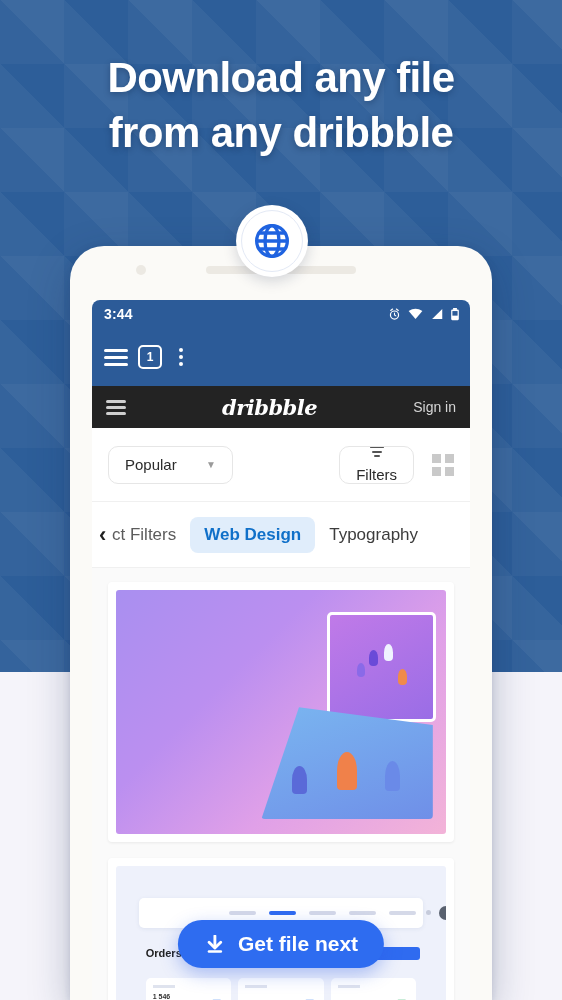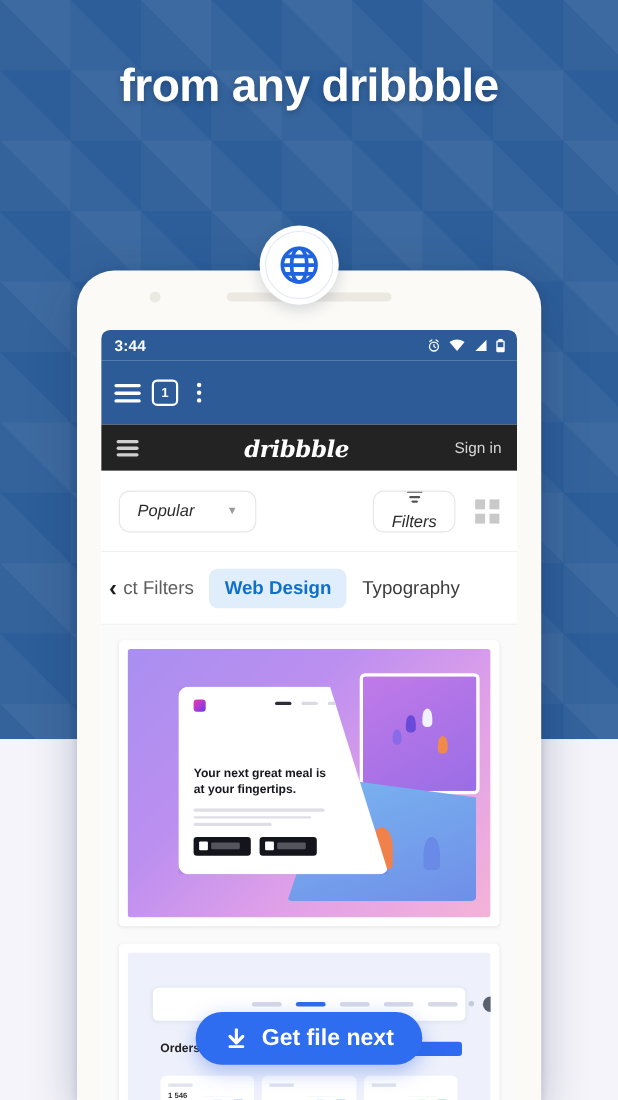--- a/index.html
+++ b/index.html
@@ -110,21 +110,21 @@
   #site-header .hamb { width:20px; gap:3px; }
   #dribbble-logo {
     color:#fff; font-size:21px; font-weight:bold;
     font-family:"DejaVu Serif", serif; font-style:italic; letter-spacing:-0.5px;
   }
   #signin { color:#d6d6d6; font-size:14px; }
 
   
   #filter-row {
     height:74px; display:flex; align-items:center; padding:0 16px; gap:10px;
-    border-bottom:1px solid #f0f0f0; background:#fff;font-style:italic;
+    border-bottom:1px solid #f0f0f0; background:#fff;
   }
   .pill {
     border:1px solid #e6e6e6; border-radius:10px; height:38px;
     display:flex; align-items:center; padding:0 16px; gap:9px;
     font-size:15px; color:#2b2b2b; background:#fff;
   }
   #sort-pill { width:125px; justify-content:space-between; }
   .chev { font-size:10px; color:#9a9a9a; }
   #filters-pill { margin-left:auto;flex-direction:column; }
   .filter-icon { display:flex; flex-direction:column; gap:2.5px; width:14px; }
@@ -295,20 +295,21 @@
     <div style="left:0px;top:640px"></div>
       <div style="left:128px;top:640px"></div>
     <div style="left:256px;top:640px"></div>
       <div style="left:384px;top:640px"></div>
     <div style="left:512px;top:640px"></div>
   </div>
 </div>
 <div id="bg-bottom"></div>
 
 <div id="headline">
+  <span>Download any file</span>
   <span>from any dribbble</span>
 </div>
 
 <div id="phone">
   <div id="speaker"></div>
   <div id="camera"></div>
 
   <div id="screen">
 
     <div id="statusbar">
@@ -393,44 +394,20 @@
             <div class="panelR">
               <div class="fig" style="left:38%;top:34%;width:9px;height:16px;background:#6a4ad8;"></div>
               <div class="fig" style="left:52%;top:28%;width:9px;height:17px;background:#f0f3ff;"></div>
               <div class="fig" style="left:66%;top:52%;width:9px;height:16px;background:#f08a4a;"></div>
               <div class="fig" style="left:26%;top:46%;width:8px;height:14px;background:#8a6ae8;"></div>
             </div>
             <div class="panelB">
               <div class="fig" style="left:18%;top:52%;width:15px;height:28px;background:#5a6ad8;"></div>
               <div class="fig" style="left:44%;top:40%;width:20px;height:38px;background:#f0814a;"></div>
               <div class="fig" style="left:72%;top:48%;width:15px;height:30px;background:#6a8ae8;"></div>
-            </div>
-            <div class="hero-card">
-              <div class="logo-dot"></div>
-              <div class="navdots">
-                  <i></i>
-                  <i></i>
-                  <i></i>
-                </div>
-              <div class="hl">Your next great meal is at your fingertips.</div>
-              <div class="sub">
-                  <i></i>
-                  <i></i>
-                  <i></i>
-                </div>
-              <div class="badges">
-                <span>
-                    <b></b>
-                    <u></u>
-                  </span>
-                <span>
-                    <b></b>
-                    <u></u>
-                  </span>
-              </div>
             </div>
           </div>
         </div>
       </div>
 
       <div class="shot">
         <div class="shot-img">
           <div class="art2">
             <div class="topnav">
               <div class="brand"></div>

